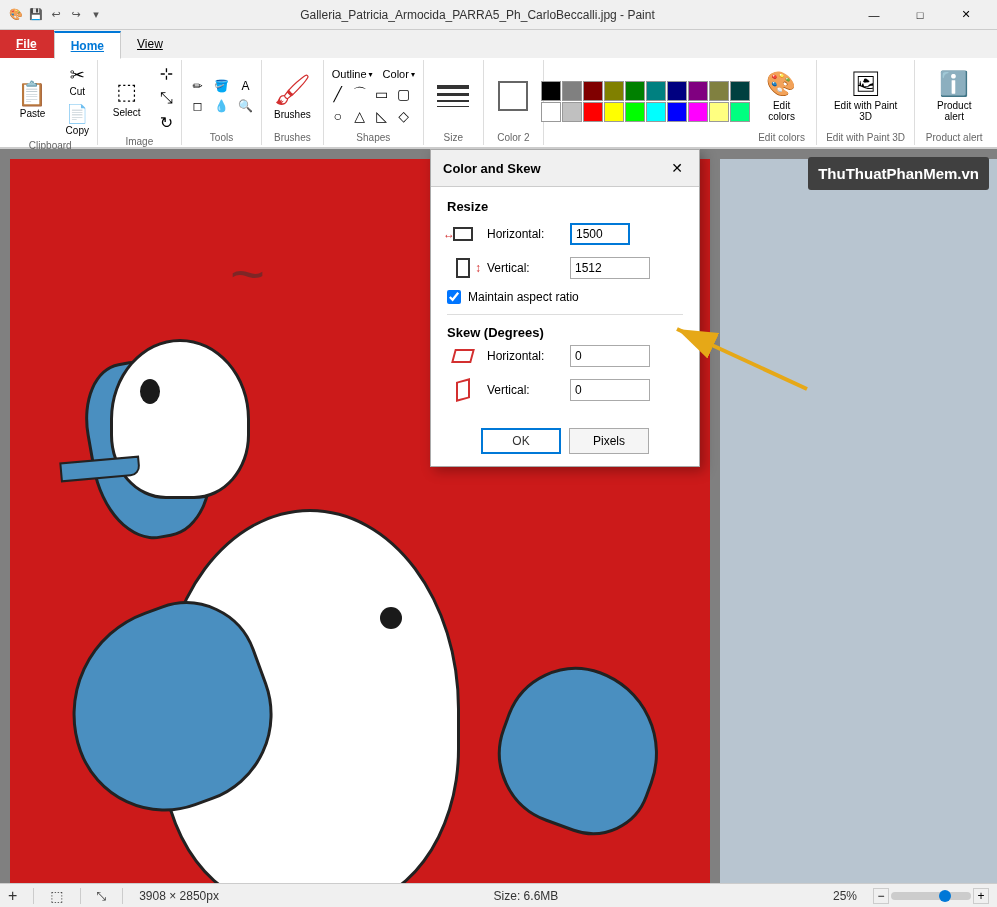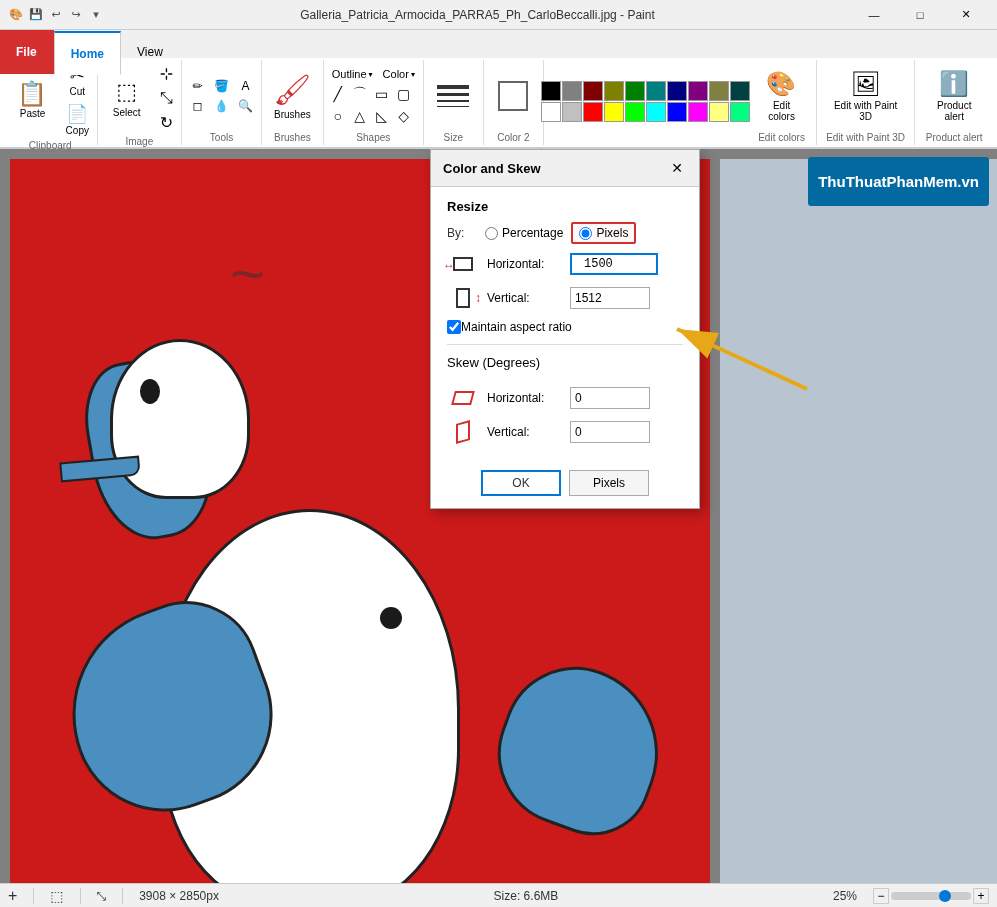--- a/index.html
+++ b/index.html
@@ -19,26 +19,27 @@
     .titlebar-icon { width: 16px; height: 16px; display: flex; align-items: center; justify-content: center; font-size: 11px; color: #555; }
     .titlebar-title { flex: 1; text-align: center; font-size: 12px; color: #333; }
     .titlebar-controls { display: flex; gap: 0; }
     .titlebar-btn { width: 46px; height: 30px; display: flex; align-items: center; justify-content: center; font-size: 11px; cursor: pointer; }
 
     
     .ribbon { background: #f0f0f0; border-bottom: 1px solid #ccc; }
     .ribbon-tabs { display: flex; height: 28px; background: #f0f0f0; }
     .ribbon-tab {
       padding: 0 16px;
-      height: 44px;
+      height: 28px;
       display: flex;
       align-items: center;
       font-size: 12px;
       cursor: pointer;
       border-right: 1px solid transparent;
+      text-decoration: underline;
     }
     .ribbon-tab.active { background: white; border-top: 2px solid #0078d7; border-left: 1px solid #ccc; border-right: 1px solid #ccc; border-bottom: 1px solid white; position: relative; top: 1px; font-weight: 600; color: #0078d7; }
     .ribbon-tab.file { background: #d32f2f; color: white; padding: 0 16px; font-weight: 600; }
 
     .ribbon-content { background: white; border-bottom: 1px solid #ccc; display: flex; align-items: stretch; padding: 2px 4px; height: 90px; }
     .ribbon-group { display: flex; flex-direction: column; align-items: center; padding: 2px 8px; border-right: 1px solid #ddd; min-width: 60px; }
     .ribbon-group-content { display: flex; align-items: center; flex: 1; gap: 4px; }
     .ribbon-group-label { font-size: 10px; color: #666; margin-top: 2px; text-align: center; }
 
     .ribbon-btn { display: flex; flex-direction: column; align-items: center; padding: 4px 6px; cursor: pointer; border-radius: 3px; min-width: 40px; }
@@ -306,60 +307,49 @@
 
     <div style="background:#f0f0f0;padding:8px 12px;display:flex;align-items:center;justify-content:space-between;border-bottom:1px solid #ccc;">
       <span style="font-size:13px;font-weight:600;">Color and Skew</span>
       <div style="width:20px;height:20px;display:flex;align-items:center;justify-content:center;cursor:pointer;font-size:14px;">✕</div>
     </div>
 
     <div style="padding:12px 16px;">
 
       <div style="font-size:13px;font-weight:600;margin-bottom:8px;">Resize</div>
 
-      <div style="display:flex;align-items:center;gap:8px;margin-bottom:8px;">
-        <span style="font-size:12px;color:#333;width:30px;">By:</span>
-        <label style="display:flex;align-items:center;gap:4px;font-size:12px;cursor:pointer;">
-          <input type="radio" name="resize-unit" style="">
-          <span>Percentage</span>
-        </label>
-        <label style="display:flex;align-items:center;gap:4px;font-size:12px;cursor:pointer;border:2px solid #d32f2f;padding:2px 6px;background:#fff8f8;border-radius:2px;">
-          <input type="radio" name="resize-unit" checked="" style="">
-          <span>Pixels</span>
-        </label>
-      </div>
 
       <div style="display:flex;align-items:center;margin-bottom:10px;gap:8px;">
 
         <div style="width:32px;height:24px;position:relative;display:flex;align-items:center;justify-content:center;">
           <div style="width:20px;height:14px;border:2px solid #333;background:white;"></div>
           <div style="position:absolute;left:-4px;top:50%;transform:translateY(-50%);font-size:12px;color:#d32f2f;">↔</div>
         </div>
         <span style="width:75px;font-size:12px;">Horizontal:</span>
-        <input type="text" style="width: 88px; height: 22px; border: 2px solid rgb(0, 120, 215); padding: 2px 12px; font-size: 12px; outline: none; font-family: Liberation Mono, monospace;" value="1500">
+        <input type="text" style="width: 60px; height: 22px; border: 2px solid rgb(0, 120, 215); padding: 2px 4px; font-size: 12px; outline: none;" value="1500">
       </div>
 
       <div style="display:flex;align-items:center;margin-bottom:10px;gap:8px;">
 
         <div style="width:32px;height:24px;position:relative;display:flex;align-items:center;justify-content:center;">
           <div style="width:14px;height:20px;border:2px solid #333;background:white;"></div>
           <div style="position:absolute;right:-2px;top:50%;transform:translateY(-50%);font-size:12px;color:#d32f2f;">↕</div>
         </div>
         <span style="width:75px;font-size:12px;">Vertical:</span>
         <input type="text" style="width: 80px; height: 22px; border: 1px solid rgb(170, 170, 170); padding: 2px 4px; font-size: 12px; outline: none;" value="1512">
       </div>
 
-      <div style="display:flex;gap:0;margin-bottom:4px;font-size:12px;">
+      <div style="display:flex;gap:7px;margin-bottom:4px;font-size:12px;">
         <input type="checkbox" checked="" style="width: 14px; height: 14px; cursor: pointer;">
         <span>Maintain aspect ratio</span>
       </div>
 
       <hr style="border:none;border-top:1px solid #ddd;margin:10px 0;">
 
-      <div style="font-size:13px;font-weight:400;margin-bottom:16px;">Skew (Degrees)</div>
+      <div style="font-size:13px;font-weight:700;margin-bottom:4px;">Skew (Degrees)</div>
 
       <div style="display:flex;align-items:center;margin-bottom:10px;gap:8px;">
         <div style="width:32px;height:24px;display:flex;align-items:center;justify-content:center;">
           <div style="width:20px;height:14px;border:2px solid #d32f2f;background:white;transform:skewX(-15deg);"></div>
         </div>
         <span style="width:75px;font-size:12px;">Horizontal:</span>
         <input type="text" style="width: 80px; height: 22px; border: 1px solid rgb(170, 170, 170); padding: 2px 4px; font-size: 12px; outline: none;" value="0">
       </div>
 
       <div style="display:flex;align-items:center;margin-bottom:10px;gap:8px;">
@@ -382,21 +372,21 @@
     <svg width="180" height="100" viewBox="0 0 180 100">
       <defs>
         <marker id="arrowhead" markerWidth="10" markerHeight="7" refX="10" refY="3.5" orient="auto">
           <polygon points="0 0, 10 3.5, 0 7" fill="#e6a817"></polygon>
         </marker>
       </defs>
       <line x1="170" y1="80" x2="40" y2="20" stroke="#e6a817" stroke-width="4" marker-end="url(#arrowhead)"></line>
     </svg>
   </div>
 
-  <div style="position:absolute;top:8px;right:8px;background:#0369a1;color:white;padding:16px 10px;font-size:15px;font-weight:700;border-radius:3px;z-index:100;">ThuThuatPhanMem.vn</div>
+  <div style="position:absolute;top:8px;right:8px;background:#404040;color:white;padding:8px 10px;font-size:15px;font-weight:700;border-radius:3px;z-index:100;">ThuThuatPhanMem.vn</div>
 
 </div>
 
 <div style="position:fixed;bottom:0;left:0;right:0;height:24px;background:#f0f0f0;border-top:1px solid #ccc;display:flex;align-items:center;padding:0 8px;font-size:12px;color:#333;gap:16px;">
   <div style="display:flex;align-items:center;gap:4px;">
     <span style="cursor:pointer;font-size:16px;">+</span>
   </div>
   <div style="width:1px;height:16px;background:#ccc;"></div>
   <div style="display:flex;align-items:center;gap:4px;">
     <span style="font-size:14px;">⬚</span>

